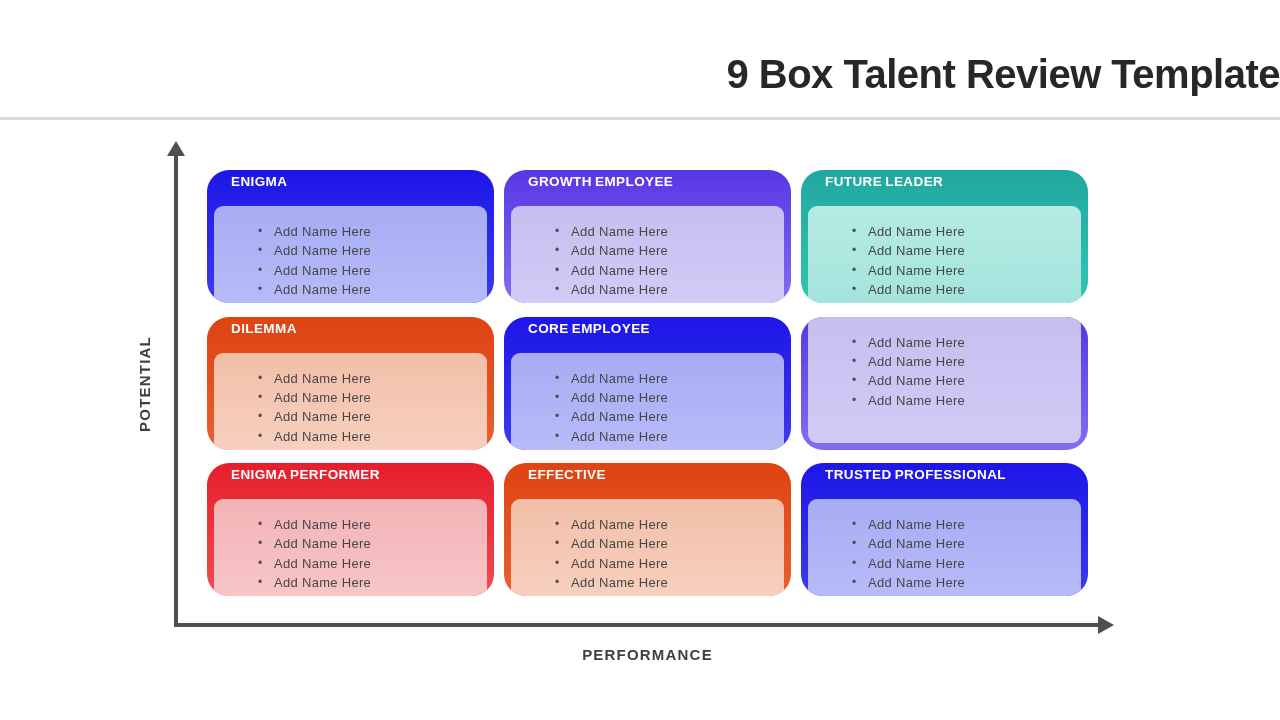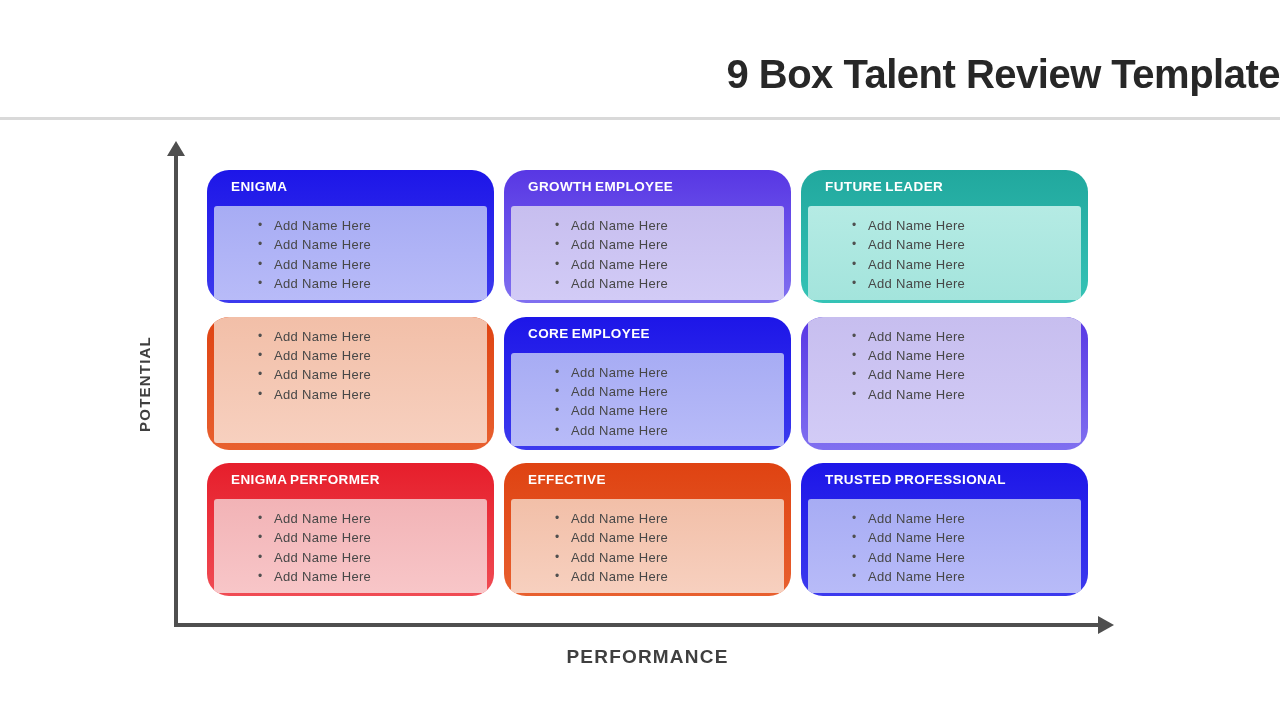--- a/index.html
+++ b/index.html
@@ -68,21 +68,21 @@
     font-weight: 700;
     letter-spacing: 1.2px;
     color: #3f3f3f;
     white-space: nowrap;
   }
   .x-axis-label {
     position: absolute;
     left: 207px; top: 646px;
     width: 881px;
     text-align: center;
-    font-size: 19px;
+    font-size: 15px;
     font-weight: 700;
     letter-spacing: 1.2px;
     color: #3f3f3f;
   }
 
   
   .grid {
     position: absolute;
     left: 207px; top: 170px;
     width: 881px; height: 426px;
@@ -97,37 +97,37 @@
     border-radius: 22px;
     background: linear-gradient(180deg, var(--ht), var(--hb));
     display: flex;
     flex-direction: column;
     overflow: hidden;
   }
   .cell-header {
     height: 36px;
     flex: 0 0 36px;
     display: flex;
-    align-items: center;
+    align-items: flex-start;
     padding: 4px 24px 7px 24px;
   }
   .cell-title {
     color: #ffffff;
     font-size: 13.5px;
     font-weight: 700;
     letter-spacing: 0.4px;
     word-spacing: -1px;
     white-space: nowrap;
   }
   .cell-panel {
     flex: 1;
     margin: 0 7px 7px 7px;
-    border-radius: 3px;
+    border-radius: 9px;
     background: linear-gradient(180deg, var(--pt), var(--pb));
-    padding: 10px 10px 6px 60px;
+    padding: 16px 10px 6px 60px;
   }
   .cell-list { list-style: none; }
   .cell-list li {
     position: relative;
     font-size: 13px;
     line-height: 19.4px;
     color: #474747;
     letter-spacing: 0.3px;
     white-space: nowrap;
   }
@@ -189,20 +189,23 @@
     <div class="cell-panel">
       <ul class="cell-list">
             <li>Add Name Here</li>
             <li>Add Name Here</li>
             <li>Add Name Here</li>
             <li>Add Name Here</li>
           </ul>
     </div>
   </section>
       <section class="cell" style="--ht: #DF4312; --hb: #E8602F; --pt: #F2BFA8; --pb: #F7D0BF;">
+    <header class="cell-header">
+      <span class="cell-title">DILEMMA</span>
+    </header>
     <div class="cell-panel">
       <ul class="cell-list">
             <li>Add Name Here</li>
             <li>Add Name Here</li>
             <li>Add Name Here</li>
             <li>Add Name Here</li>
           </ul>
     </div>
   </section>
       <section class="cell" style="--ht: #1D16E8; --hb: #3C3AEE; --pt: #A7ACF4; --pb: #B8BBF8;">

